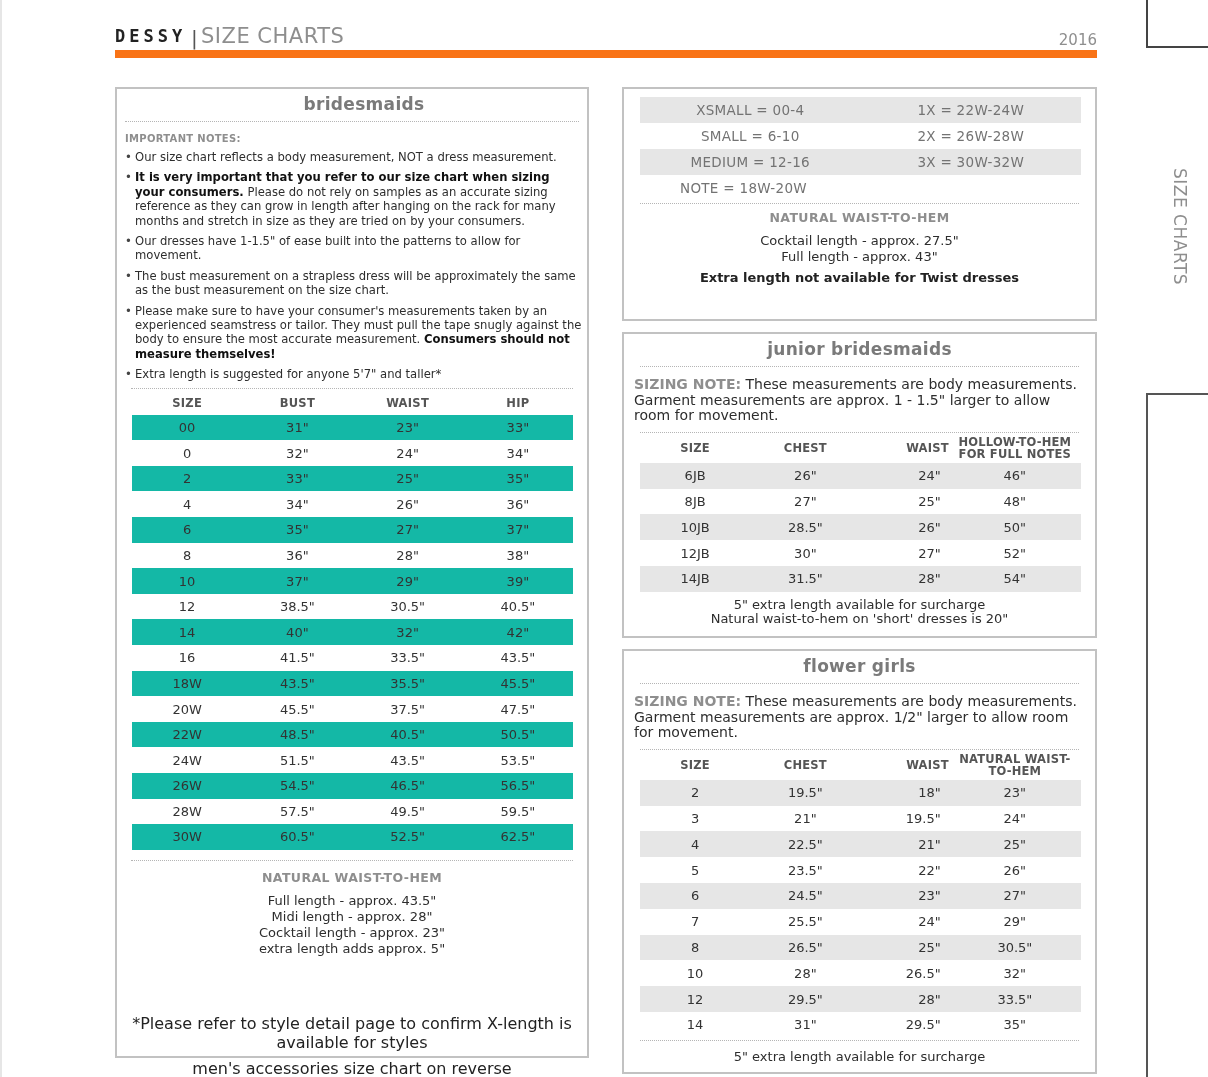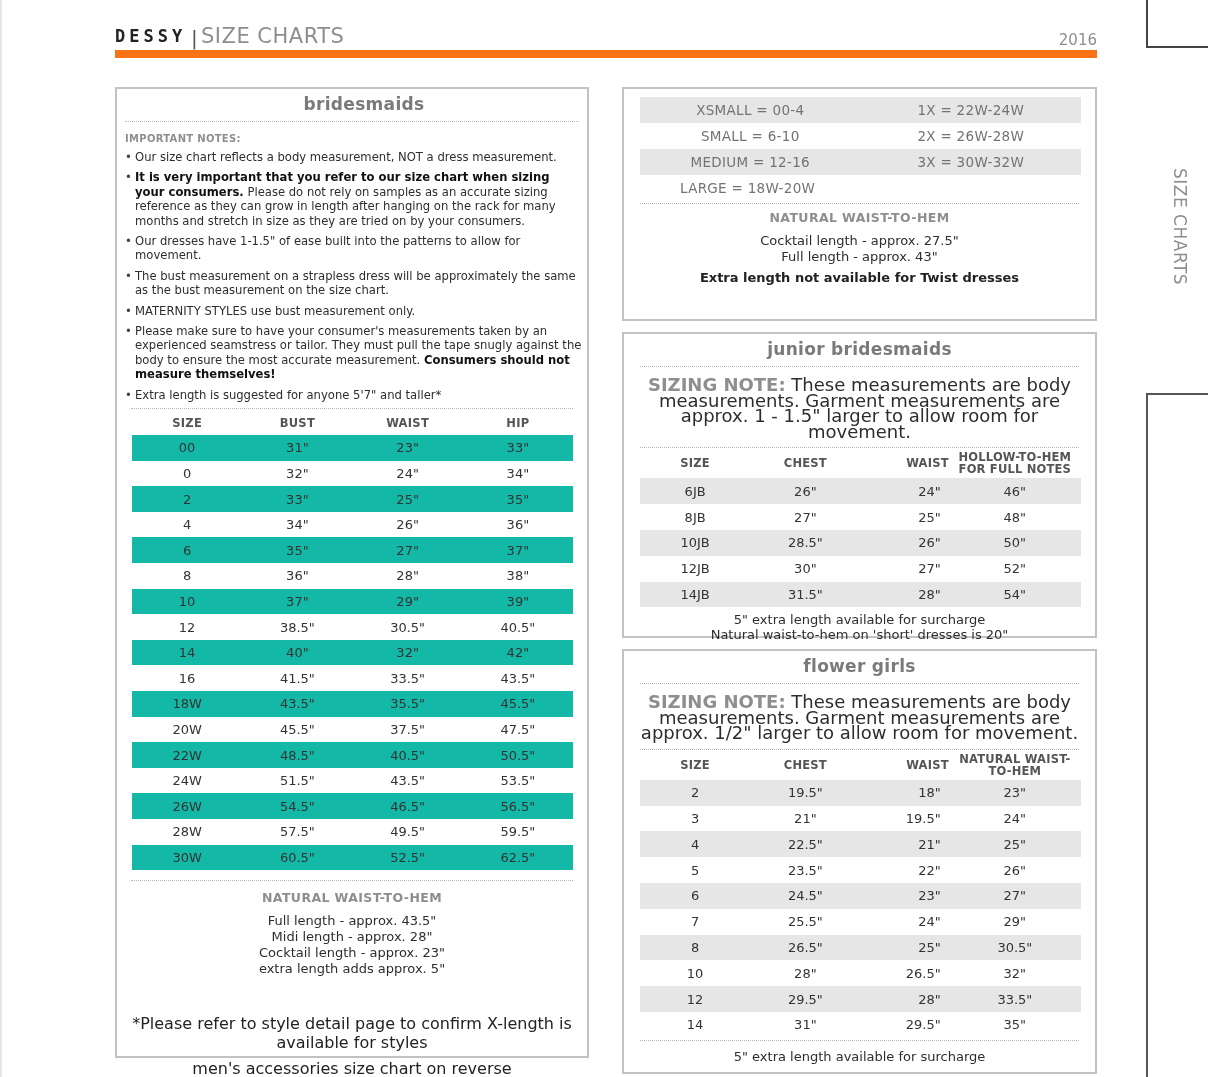--- a/index.html
+++ b/index.html
@@ -48,21 +48,21 @@
 
   .footnote { position: absolute; left: 0; right: 0; bottom: 4px; text-align: center; font-size: 16px; color: #222; }
   .reverse-note { position: absolute; left: 115px; width: 474px; top: 1059px; text-align: center; font-size: 16px; color: #222; }
 
   
   .twist-tbl { margin-left: 16px; width: 441px; margin-top: 8px; }
   .twist-tbl td { font-size: 13.5px; color: #737373; height: 26px; text-align: center; letter-spacing: 0.3px; }
   .twist-tbl tr.shade td { background: #e6e6e6; }
   .twist-tbl td.left { width: 50%; }
 
-  .sizing-note { text-align: center; font-size: 18px; line-height: 15.6px; color: #2d2d2d; margin: 10px 10px 8px; }
+  .sizing-note { font-size: 14px; line-height: 15.6px; color: #2d2d2d; margin: 10px 10px 8px; }
   .sizing-note .lbl { font-weight: bold; color: #8e8e8e; }
 
   .jtbl { margin-left: 16px; width: 441px; }
   .jtbl th { font-size: 11.5px; font-weight: bold; color: #555; text-align: center; line-height: 12px; height: 30px; letter-spacing: 0.2px; }
   .jtbl td { font-size: 13px; color: #333; height: 25.8px; text-align: center; }
   .jtbl tr.shade td { background: #e6e6e6; }
 </style>
 </head>
 <body>
 
@@ -81,21 +81,20 @@
 
 <div class="panel p-brides">
   <div class="panel-title" style="margin-top:5px;margin-left:24px;">bridesmaids</div>
   <div class="dots" style="margin-top:7px;"></div>
   <div class="notes-head">IMPORTANT NOTES:</div>
   <div>
     <div class="note"><span>Our size chart reflects a body measurement, NOT a dress measurement.</span></div>
     <div class="note"><b>It is very important that you refer to our size chart when sizing your consumers.</b><span> Please do not rely on samples as an accurate sizing reference as they can grow in length after hanging on the rack for many months and stretch in size as they are tried on by your consumers.</span></div>
     <div class="note"><span>Our dresses have 1-1.5" of ease built into the patterns to allow for movement.</span></div>
     <div class="note"><span>The bust measurement on a strapless dress will be approximately the same as the bust measurement on the size chart.</span></div>
-    <div class="note"><span>MATERNITY STYLES use bust measurement only.</span></div>
     <div class="note"><span>Please make sure to have your consumer's measurements taken by an experienced seamstress or tailor. They must pull the tape snugly against the body to ensure the most accurate measurement. </span><b>Consumers should not measure themselves!</b></div>
     <div class="note"><span>Extra length is suggested for anyone 5'7" and taller*</span></div>
   </div>
   <div class="dots" style="margin:6px 14px 2px;"></div>
 
   <table class="tbl">
     <thead>
       <tr>
         <th style="width:25%">SIZE</th>
         <th style="width:25%">BUST</th>
@@ -231,21 +230,21 @@
         </tr>
     <tr>
           <td class="left">SMALL = 6-10</td>
           <td>2X = 26W-28W</td>
         </tr>
     <tr class="shade">
           <td class="left">MEDIUM = 12-16</td>
           <td>3X = 30W-32W</td>
         </tr>
     <tr>
-          <td class="left" style="text-align:left;padding-left:40px;">LARGE = 18W-20W</td>
+          <td class="left" style="text-align:left;padding-left:40px;">NOTE = 18W-20W</td>
           <td></td>
         </tr>
   </tbody>
     </table>
   <div class="dots" style="margin:2px 16px 0;"></div>
   <div class="sub-head" style="margin-top:6px;">NATURAL WAIST-TO-HEM</div>
   <div style="margin-top:8px;">
     <div class="centered-line">Cocktail length - approx. 27.5"</div>
     <div class="centered-line">Full length - approx. 43"</div>
   </div>

